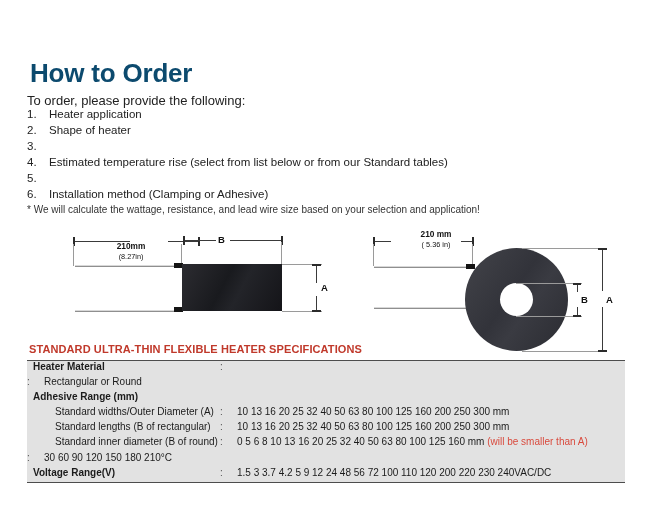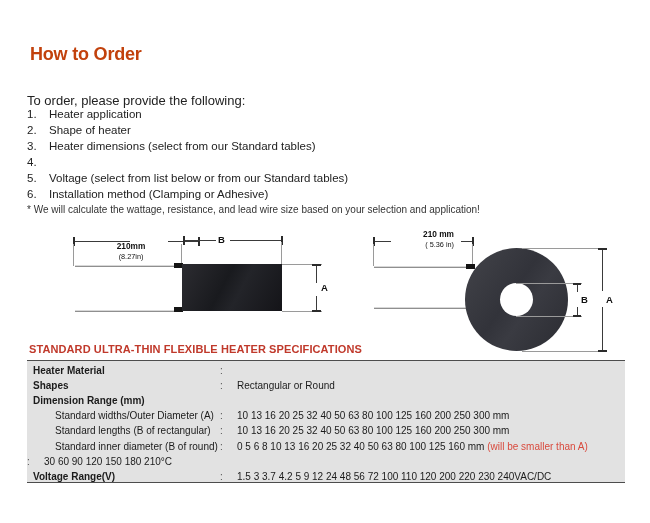--- a/index.html
+++ b/index.html
@@ -18,24 +18,24 @@
     position: absolute;
     left: 0; top: 0;
     width: 650px;
     height: 523px;
   }
 
   
   .title {
     position: absolute;
     left: 30px;
-    top: 44px;
-    font-size: 18px;
+    top: 58px;
+    font-size: 26px;
     font-weight: bold;
-    color: #c2410c;
+    color: #0c4a6e;
     letter-spacing: -0.2px;
   }
 
   
   .intro {
     position: absolute;
     left: 27px;
     top: 93px;
     font-size: 13px;
     color: #222222;
@@ -167,21 +167,21 @@
     left: 27px;
     top: 360px;
     width: 598px;
     background: #e2e2e2;
     border-top: 1.5px solid #4d4d4d;
     border-bottom: 1.5px solid #4d4d4d;
     box-sizing: border-box;
   }
   .spec-row {
     display: flex;
-    align-items: flex-end;
+    align-items: flex-start;
     height: 15.1px;
     font-size: 10px;
     color: #1b1b1b;
     white-space: nowrap;
   }
   .spec-label {
     flex: 0 0 193px;
     padding-left: 6px;
     font-weight: bold;
     box-sizing: border-box;
@@ -214,28 +214,27 @@
     <div class="order-row">
       <span class="order-num">1.</span>
       <span>Heater application</span>
     </div>
     <div class="order-row">
       <span class="order-num">2.</span>
       <span>Shape of heater</span>
     </div>
     <div class="order-row">
       <span class="order-num">3.</span>
-      <span>Heater dimensions (select from our Standard tables)</span>
     </div>
     <div class="order-row">
       <span class="order-num">4.</span>
+      <span>Estimated temperature rise (select from list below or from our Standard tables)</span>
     </div>
     <div class="order-row">
       <span class="order-num">5.</span>
-      <span>Voltage (select from list below or from our Standard tables)</span>
     </div>
     <div class="order-row">
       <span class="order-num">6.</span>
       <span>Installation method (Clamping or Adhesive)</span>
     </div>
   </div>
 
   <div class="note">* We will calculate the wattage, resistance, and lead wire size based on your selection and application!</div>
 
   <div class="diagram diag-left">
@@ -271,21 +270,21 @@
     <div class="thin-h" style="left:212px; top:83px; width:40px;"></div>
     <div class="mline-v" style="left:246px; top:37px; height:18px;"></div>
     <div class="mline-v" style="left:246px; top:68px; height:15px;"></div>
     <div class="cap-h" style="left:242px; top:36px; width:9px;"></div>
     <div class="cap-h" style="left:242px; top:82px; width:9px;"></div>
     <div class="letter" style="left:251px; top:54px;">A</div>
   </div>
 
   <div class="diagram diag-right">
 
-    <div class="dim-label" style="left:10px; top:2px; width:74px;text-align:right;">
+    <div class="dim-label" style="left:29px; top:2px; width:74px;">
       <span class="mm">210 mm</span><br>
       <span class="in">( 5.36 in)</span>
     </div>
 
     <div class="mline-h" style="left:3px; top:13px; width:18px;"></div>
     <div class="mline-h" style="left:91px; top:13px; width:12px;"></div>
     <div class="cap-v" style="left:3px; top:9px; height:9px;"></div>
     <div class="cap-v" style="left:102px; top:9px; height:9px;"></div>
     <div class="thin-v" style="left:3px; top:16px; height:22px;"></div>
     <div class="thin-v" style="left:102px; top:16px; height:22px;"></div>
@@ -318,27 +317,26 @@
   <div class="spec-heading">STANDARD ULTRA-THIN FLEXIBLE HEATER SPECIFICATIONS</div>
 
   <div class="spec-table">
 
     <div class="spec-row">
       <span class="spec-label">Heater Material</span>
       <span class="spec-colon">:</span>
     </div>
 
     <div class="spec-row">
-      <span class="spec-label">Shapes</span>
       <span class="spec-colon">:</span>
       <span class="spec-value">Rectangular or Round</span>
     </div>
 
     <div class="spec-row">
-      <span class="spec-label">Dimension Range (mm)</span>
+      <span class="spec-label">Adhesive Range (mm)</span>
       <span class="spec-colon"></span>
       <span class="spec-value"></span>
     </div>
 
     <div class="spec-row">
       <span class="spec-label sub">Standard widths/Outer Diameter (A)</span>
       <span class="spec-colon">:</span>
       <span class="spec-value">10  13  16  20  25  32  40  50  63  80  100  125  160  200  250 300 mm</span>
     </div>
 

